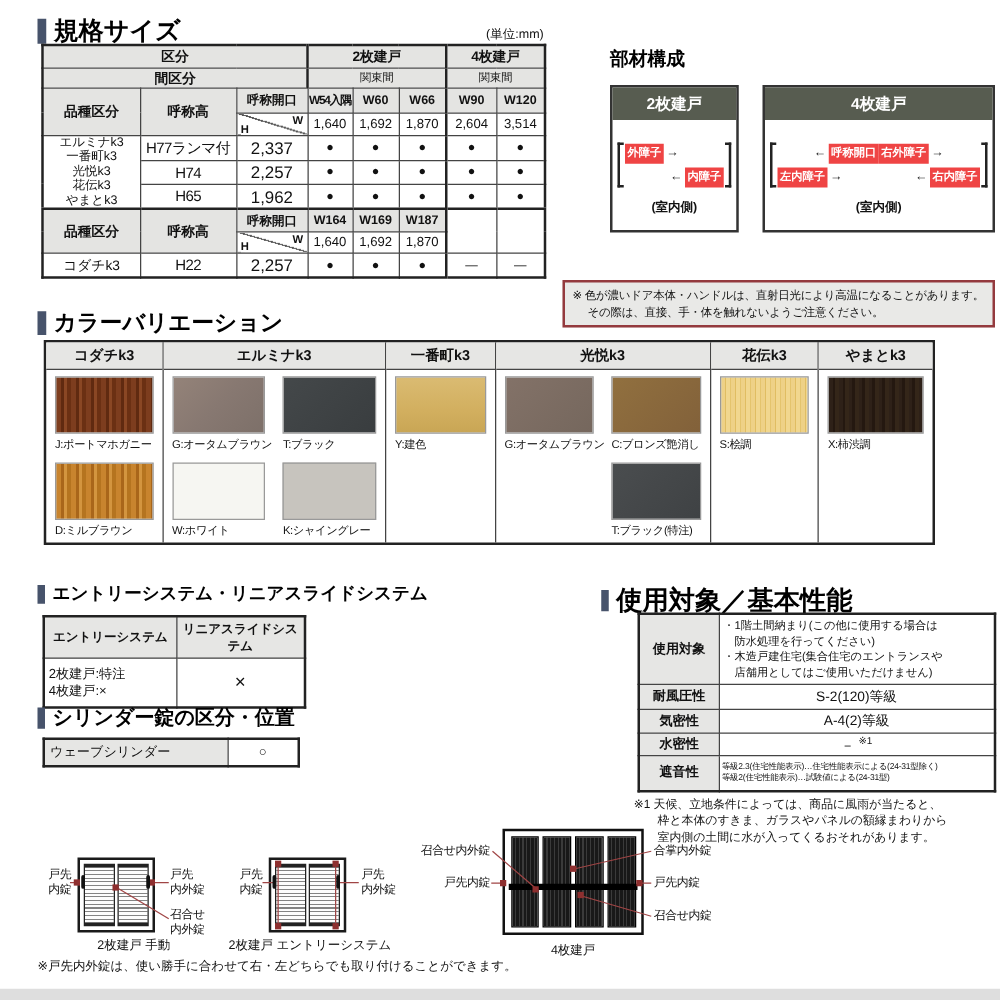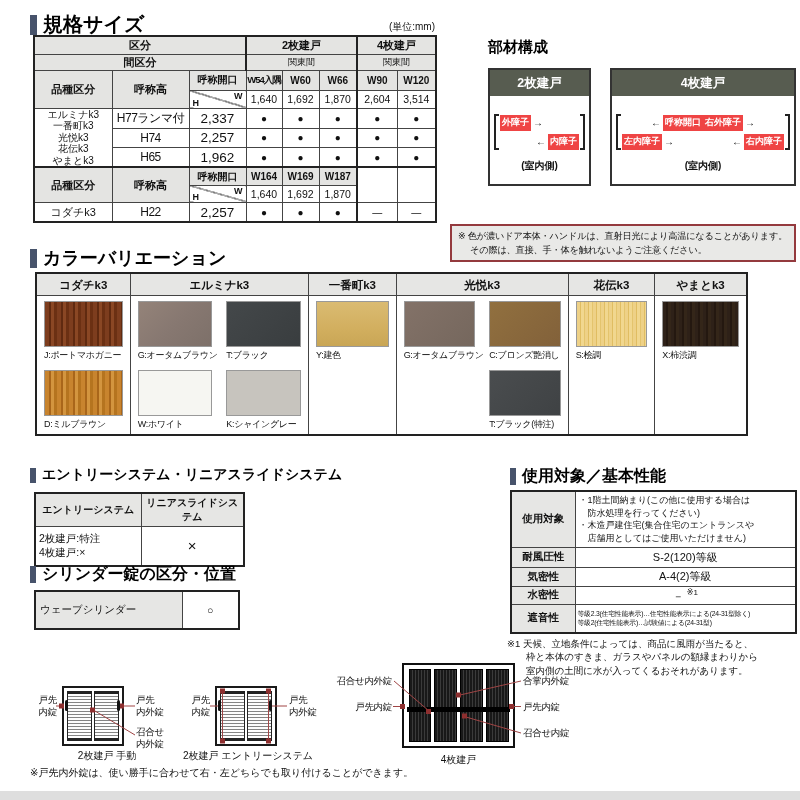--- a/index.html
+++ b/index.html
@@ -406,28 +406,28 @@
 <div class="abs sec-title" style="left:30px;top:564px;font-size:16px">
   <span class="sec-bar" style="width:6px;height:17px"></span>
   <span>シリンダー錠の区分・位置</span>
 </div>
 <table class="t2 abs" style="left:34px;top:590px;width:204px">
   <colgroup>
       <col style="width:147px">
       <col style="width:57px">
     </colgroup>
   <tbody>
-  <tr style="height:38px">
+  <tr style="height:22px">
     <td class="hd" style="text-align:left;font-weight:normal;padding-left:4px">ウェーブシリンダー</td>
     <td class="ctr">○</td>
   </tr>
 </tbody>
   </table>
 
-<div class="abs sec-title" style="left:510px;top:466px;font-size:16px">
+<div class="abs sec-title" style="left:481px;top:466px;font-size:21px">
   <span class="sec-bar" style="width:6px;height:17px"></span>
   <span>使用対象／基本性能</span>
 </div>
 <table class="t2 usage abs" style="left:510px;top:490px;width:285px">
   <colgroup>
       <col style="width:64px">
       <col style="width:221px">
     </colgroup>
   <tbody>
       <tr style="height:56px">

